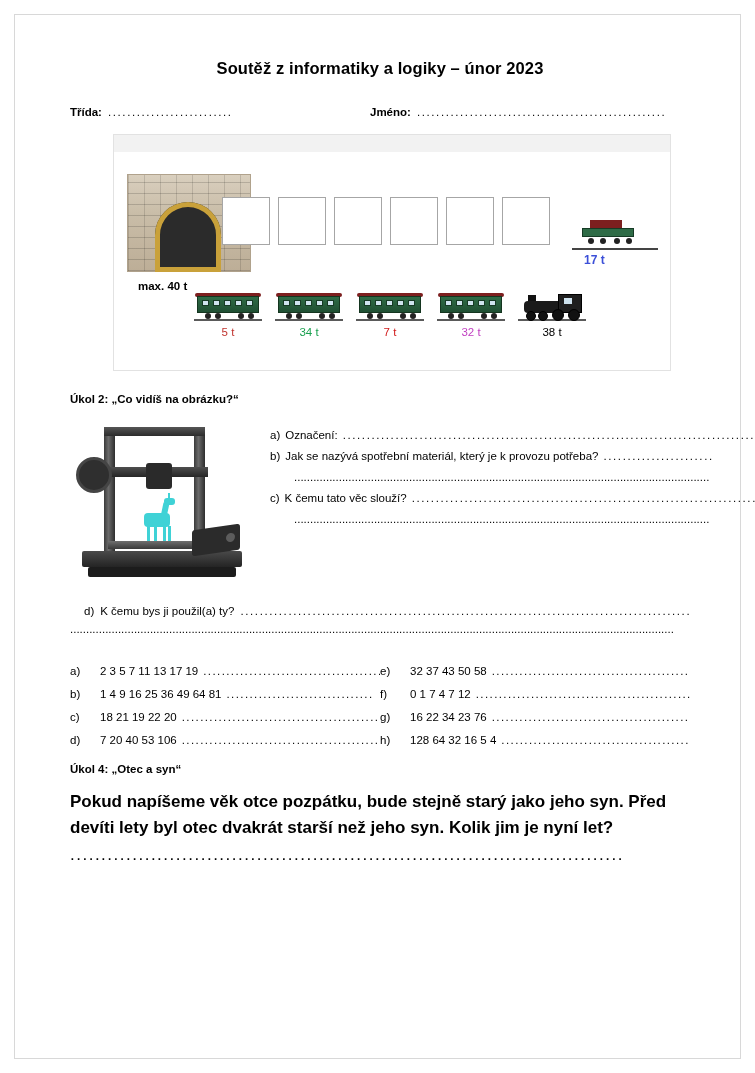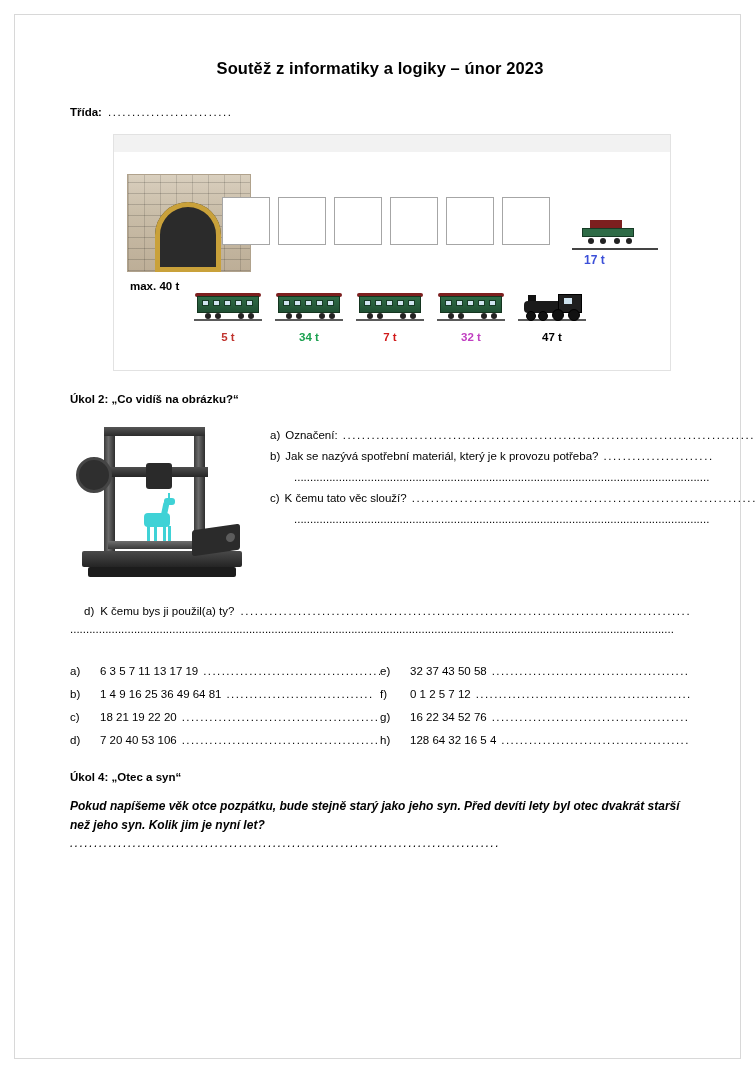--- a/index.html
+++ b/index.html
@@ -119,21 +119,21 @@
     left: 28px;
     bottom: 0;
     width: 66px;
     height: 70px;
     background: #2b2b2b;
     border-radius: 33px 33px 0 0;
     box-shadow: inset 0 0 0 5px #c9a13a;
   }
   .maxlabel {
     position: absolute;
-    left: 16px;
+    left: 24px;
     top: 128px;
     font-size: 11.5px;
     font-weight: bold;
     color: #000;
   }
   .slots {
     position: absolute;
     left: 108px;
     top: 45px;
     display: flex;
@@ -171,23 +171,22 @@
   }
   .wagons {
     position: absolute;
     left: 80px;
     top: 140px;
     display: flex;
     gap: 13px;
   }
   .wagon-cell { width: 68px; text-align: center; }
   .wagon-weight {
-    margin-top: 5px;
-    font-size: 11.5px;
-    font-weight: bold;
+    font-size: 11.5px;
+    font-weight: normal;
     text-align: center;
   }
 
   
   .wg { position: relative; width: 68px; height: 34px; }
   .wg .body {
     position: absolute;
     left: 3px; top: 4px;
     width: 62px; height: 17px;
     background: linear-gradient(180deg,#2e6b46 0%, #1f4f33 100%);
@@ -402,44 +401,47 @@
     font-size: 11.5px;
     margin-bottom: 11px;
     white-space: nowrap;
     overflow: hidden;
   }
   .t3row .key { width: 30px; flex: 0 0 30px; }
   .t3row .seq { margin-right: 5px; }
   .t3row .dots { flex: 1; letter-spacing: 1.4px; }
 
   
-  .t4 { margin-top: 14px; }
+  .t4 { margin-top: 6px; }
   .t4 p {
-    font-size: 12px;
+    font-size: 17px;
     font-weight: bold;
     line-height: 1.55;
     margin: 14px 0 0 0;
     color: #000;
-    font-style: italic;
   }
   .t4 .dots { font-weight: normal; letter-spacing: 1.5px; }
 </style>
 </head>
 <body>
 
 <div class="page">
   <div class="sheet">
     <div class="content">
 
       <h1 class="doc-title">Soutěž z informatiky a logiky – únor 2023</h1>
 
       <div class="idrow">
         <div class="id-trida">
           <span class="lbl">Třída:</span>
           <span class="dots">..........................</span>
+        </div>
+        <div class="id-jmeno">
+          <span class="lbl">Jméno:</span>
+          <span class="dots">....................................................</span>
         </div>
       </div>
 
 
       <div class="t1wrap">
         <div class="t1head">
         </div>
         <div class="t1body">
 
           <div class="bridge">
@@ -550,21 +552,21 @@
                 <div class="stack"></div>
                 <div class="boiler"></div>
                 <div class="cab"></div>
                 <div class="cabwin"></div>
                 <div class="rail"></div>
                 <div class="wheel" style="left:8px;width:8px;height:8px"></div>
                 <div class="wheel" style="left:20px;width:8px;height:8px"></div>
                 <div class="wheel" style="left:34px;width:10px;height:10px;top:17px"></div>
                 <div class="wheel" style="left:50px;width:10px;height:10px;top:17px"></div>
               </div>
-              <div class="wagon-weight" style="color:#000">47 t</div>
+              <div class="wagon-weight" style="color:#000">38 t</div>
             </div>
 
           </div>
         </div>
       </div>
 
       <div class="task-head">Úkol 2: „Co vidíš na obrázku?“</div>
 
       <div class="t2row">
         <div class="printer-box">
@@ -620,21 +622,21 @@
         <span class="qtext">K čemu bys ji použil(a) ty?</span>
         <span class="dots">........................................................................................................</span>
       </div>
       <div class="fullline">.............................................................................................................................................................................................</div>
 
 
       <div class="t3grid">
         <div class="t3col">
           <div class="t3row">
             <span class="key">a)</span>
-            <span class="seq">6 3 5 7 11 13 17 19</span>
+            <span class="seq">2 3 5 7 11 13 17 19</span>
             <span class="dots">...........................................</span>
           </div>
           <div class="t3row">
             <span class="key">b)</span>
             <span class="seq">1 4 9 16 25 36 49 64 81</span>
             <span class="dots">................................</span>
           </div>
           <div class="t3row">
             <span class="key">c)</span>
             <span class="seq">18 21 19 22 20</span>
@@ -648,26 +650,26 @@
         </div>
 
         <div class="t3col">
           <div class="t3row">
             <span class="key">e)</span>
             <span class="seq">32 37 43 50 58</span>
             <span class="dots">...................................................</span>
           </div>
           <div class="t3row">
             <span class="key">f)</span>
-            <span class="seq">0 1 2 5 7 12</span>
+            <span class="seq">0 1 7 4 7 12</span>
             <span class="dots">.........................................................</span>
           </div>
           <div class="t3row">
             <span class="key">g)</span>
-            <span class="seq">16 22 34 52 76</span>
+            <span class="seq">16 22 34 23 76</span>
             <span class="dots">...................................................</span>
           </div>
           <div class="t3row">
             <span class="key">h)</span>
             <span class="seq">128 64 32 16 5 4</span>
             <span class="dots">...............................................</span>
           </div>
         </div>
       </div>
 

